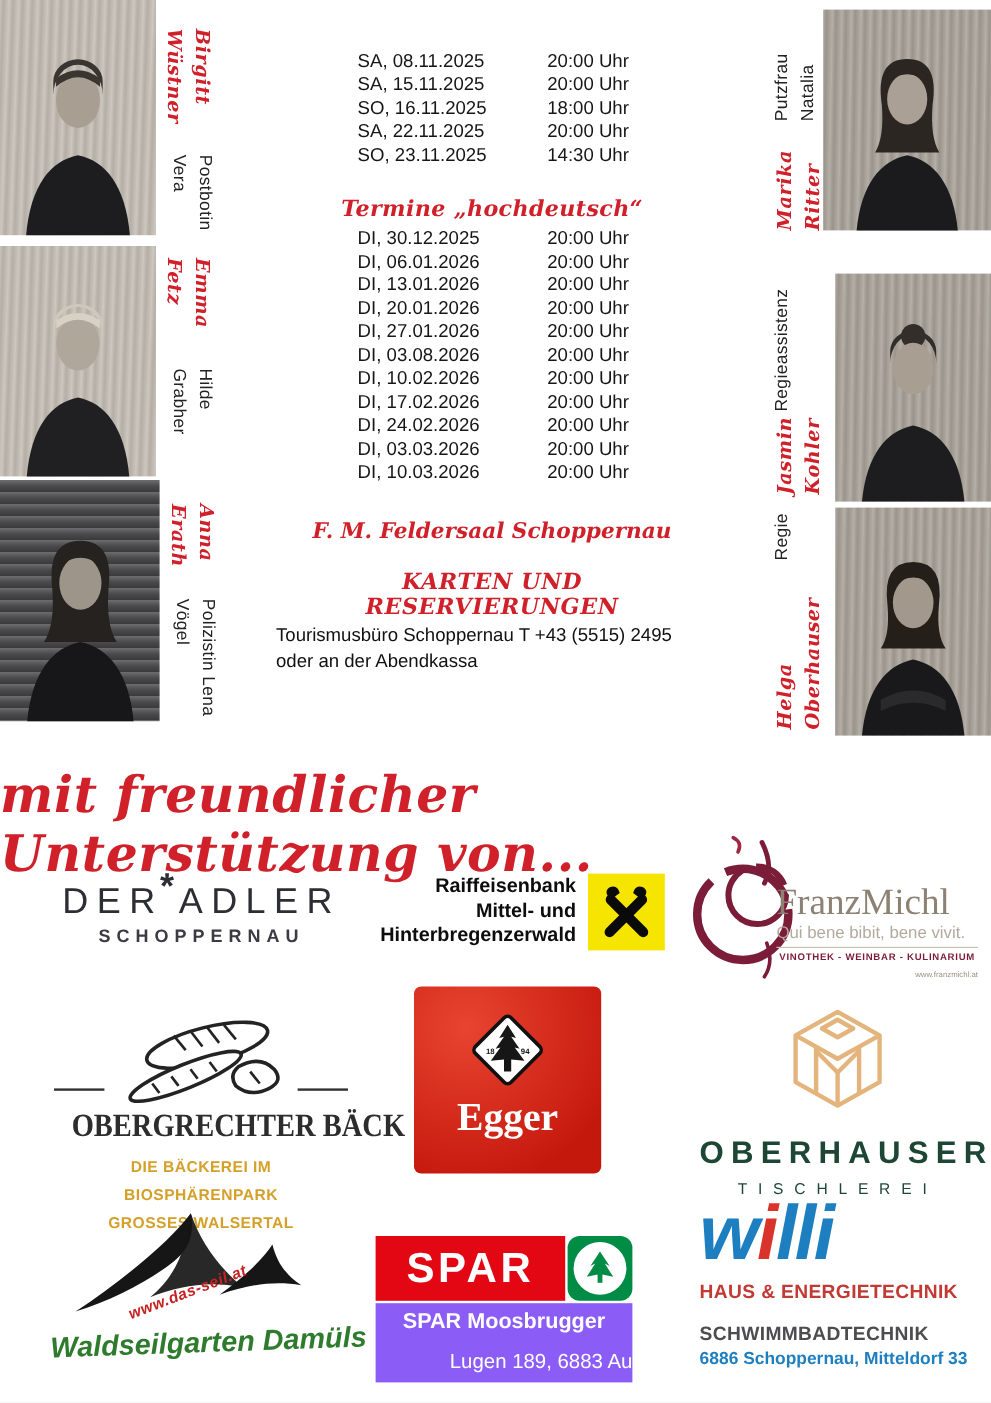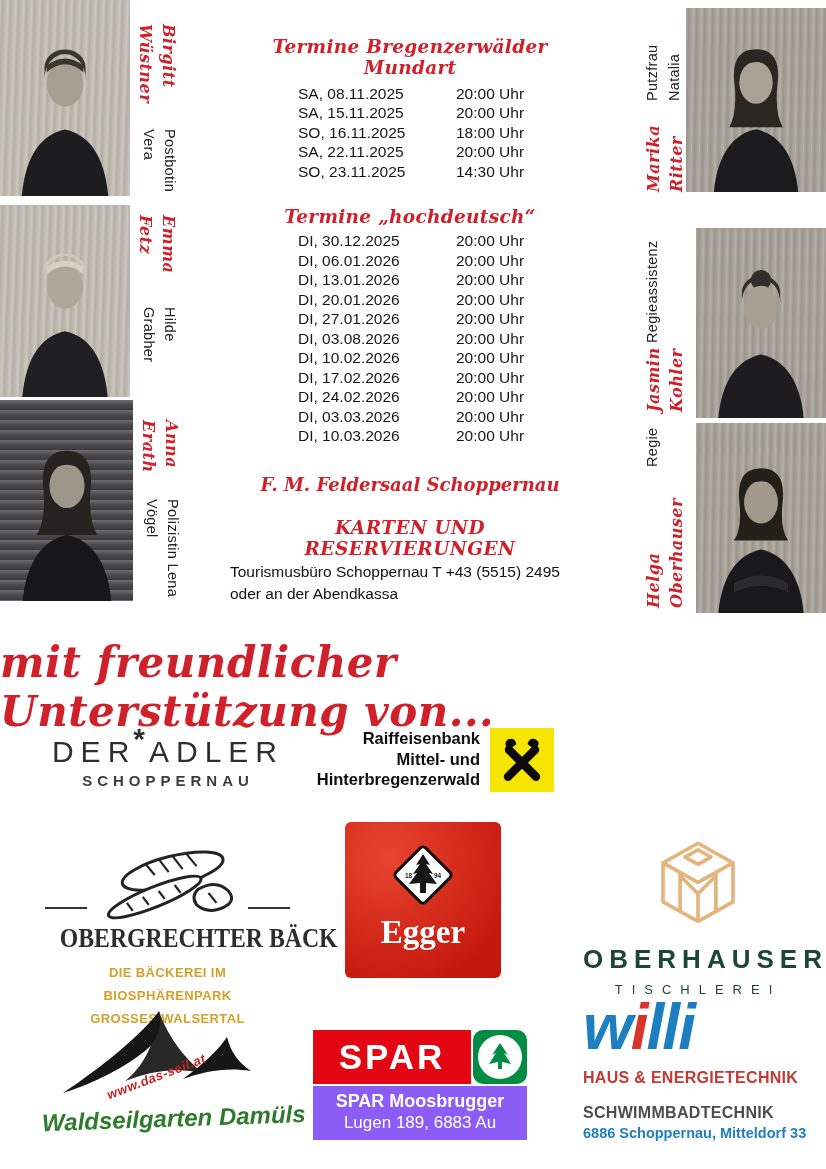--- a/index.html
+++ b/index.html
@@ -75,21 +75,21 @@
   
   .spar{left:313px;top:1030px;width:214px;}
   .spar-toprow{display:flex;height:54px;}
   .spar-red{flex:1;background:#e30613;display:flex;align-items:center;justify-content:center;}
   .spar-word{color:#fff;font-weight:700;font-size:35px;letter-spacing:3px;}
   .spar-green-sq{width:54px;height:54px;background:#008c44;border-radius:10px;margin-left:2px;
                  display:flex;align-items:center;justify-content:center;}
   .spar-disc{width:44px;height:44px;background:#fff;border-radius:50%;display:flex;align-items:center;justify-content:center;}
   .spar-band{margin-top:2px;background:#8b5cf6;color:#fff;text-align:center;padding:5px 0 7px;}
   .spar-l1{font-size:18px;font-weight:700;}
-  .spar-l2{font-size:17px;margin-top:1px;}
+  .spar-l2{font-size:17px;margin-top:13px;text-align:right;}
   
   .willi{left:583px;top:995px;width:240px;}
   .willi-brand{font-size:64px;font-weight:700;font-style:italic;line-height:1;
                letter-spacing:-2px;color:#1e7fc0;}
   .willi-red{color:#d8342c;}
   .willi-l1{font-size:16px;font-weight:700;color:#c13a34;margin-top:10px;letter-spacing:0.3px;}
   .willi-l2{font-size:16px;font-weight:700;color:#4d4d4f;margin-top:17px;letter-spacing:0.3px;}
   .willi-l3{font-size:14.5px;font-weight:700;color:#1e7fc0;margin-top:3px;}
 </style>
 </head>
@@ -170,21 +170,20 @@
       <path d="M12,140 C15,104 30,86 50,82 C70,86 85,104 88,140 Z" fill="#19191b"></path>
       <path d="M26,112 q24,-14 48,0 l0,8 q-24,-12 -48,0 z" fill="#2a2a2c"></path>
     </svg>
   </div>
   <div class="vcap vcap-r" style="left:642px;top:428px;height:180px;">
     <div class="actor">Helga Oberhauser</div>
     <div class="role">Regie</div>
   </div>
 
   <div class="center-col">
-    <div class="script-red sched-title">Termine Bregenzerwälder Mundart</div>
     <div style="margin-top:6px;">
       <div class="srow">
           <span class="d">SA, 08.11.2025</span>
           <span class="t">20:00 Uhr</span>
         </div>
       <div class="srow">
           <span class="d">SA, 15.11.2025</span>
           <span class="t">20:00 Uhr</span>
         </div>
       <div class="srow">
@@ -277,20 +276,35 @@
         <g stroke="#0a0a0a" stroke-width="9" stroke-linecap="round">
           <line x1="16" y1="19" x2="45" y2="48"></line>
           <line x1="44" y1="19" x2="15" y2="48"></line>
         </g>
         <path d="M16,19 q-7,-7 -1,-11 q7,-3 9,5 z" fill="#0a0a0a"></path>
         <path d="M44,19 q7,-7 1,-11 q-7,-3 -9,5 z" fill="#0a0a0a"></path>
       </svg>
     </div>
   </div>
 
+  <div class="logo fm">
+    <svg class="fm-swirl" width="118" height="120" viewBox="0 0 118 120">
+      <circle cx="50" cy="66" r="38" fill="none" stroke="#7b1c38" stroke-width="7" stroke-dasharray="150 14 60 10"></circle>
+      <circle cx="62" cy="50" r="24" fill="none" stroke="#7b1c38" stroke-width="5" stroke-dasharray="100 12 30 8"></circle>
+      <path d="M66,6 q10,20 2,34" fill="none" stroke="#7b1c38" stroke-width="4" stroke-linecap="round"></path>
+      <path d="M42,2 q8,4 4,12" fill="none" stroke="#a12644" stroke-width="3" stroke-linecap="round"></path>
+      <path d="M70,90 q6,16 -2,28" fill="none" stroke="#7b1c38" stroke-width="3" stroke-linecap="round"></path>
+    </svg>
+    <div class="fm-text">
+      <div class="fm-name">FranzMichl</div>
+      <div class="fm-slogan">Qui bene bibit, bene vivit.</div>
+      <div class="fm-cats">VINOTHEK - WEINBAR - KULINARIUM</div>
+      <div class="fm-url">www.franzmichl.at</div>
+    </div>
+  </div>
 
   <div class="logo baeck">
     <div class="baeck-art">
       <div class="baeck-rule"></div>
       <svg width="150" height="80" viewBox="0 0 150 80">
         <g fill="#ffffff" stroke="#232323" stroke-width="3">
           <ellipse cx="80" cy="26" rx="52" ry="15" transform="rotate(-14 80 26)"></ellipse>
           <ellipse cx="62" cy="52" rx="50" ry="10" transform="rotate(-22 62 52)"></ellipse>
           <path d="M106,44 q18,-10 30,2 q8,10 -4,16 q-16,8 -28,-2 q-6,-9 2,-16 z"></path>
         </g>

